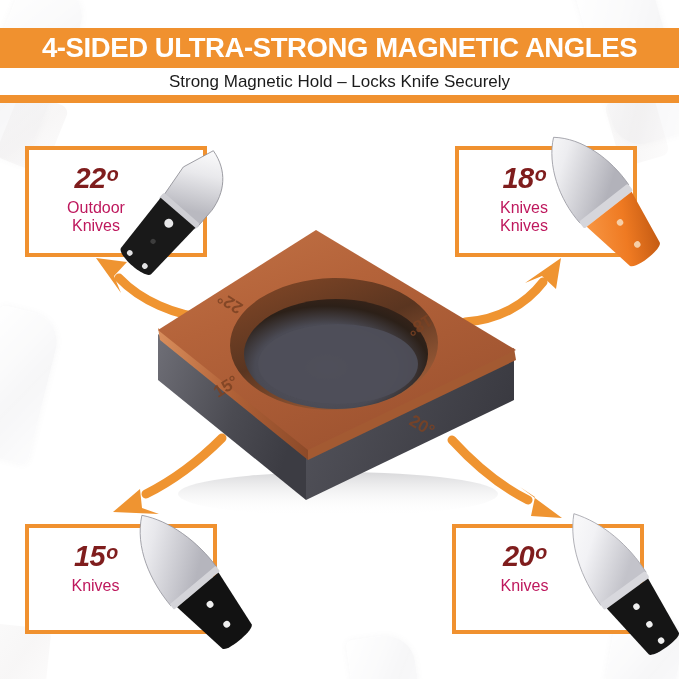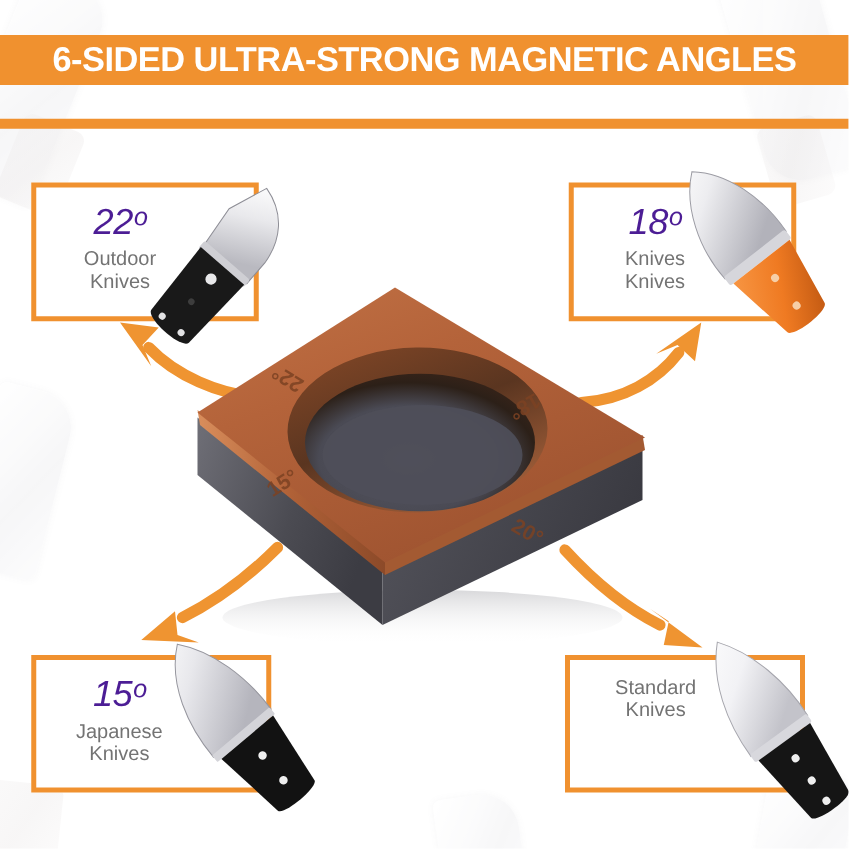--- a/index.html
+++ b/index.html
@@ -88,30 +88,30 @@
   .card-text {
     position: absolute;
     left: 8px;
     top: 14px;
     width: 118px;
     text-align: center;
     line-height: 1.0;
   }
   .card-angle {
     font-size: 29px;
-    font-weight: normal;
+    font-weight: bold;
     font-style: italic;
-    color: #4c1d95;
+    color: #7f1d1d;
     letter-spacing: -0.5px;
     display: block;
     margin-bottom: 6px;
   }
   .card-label {
     font-size: 16px;
-    color: #737373;
+    color: #be185d;
     display: block;
     line-height: 1.15;
     text-align: center;
   }
 
   #card-tl { left: 25px;  top: 146px; width: 182px; height: 111px; }
   #card-tr { left: 455px; top: 146px; width: 182px; height: 111px; padding-left: 44px; }
   #card-bl { left: 25px;  top: 524px; width: 192px; height: 110px; padding-left: 30px; }
   #card-br { left: 452px; top: 524px; width: 192px; height: 110px; }
 
@@ -141,21 +141,24 @@
 
   <div class="ghost ghost-blade" style="left:-18px; top:310px; width:64px; height:150px; transform:rotate(14deg);"></div>
 
   <div class="ghost ghost-handle" style="left:-12px; top:626px; width:60px; height:70px; transform:rotate(6deg);"></div>
 
   <div class="ghost ghost-blade" style="left:352px; top:636px; width:66px; height:96px; transform:rotate(-8deg);"></div>
 
   <div class="ghost ghost-blade" style="left:608px; top:612px; width:70px; height:110px; transform:rotate(10deg);"></div>
 
   <div class="header-banner">
-    <div class="header-title">6-SIDED ULTRA-STRONG MAGNETIC ANGLES</div>
+    <div class="header-title">4-SIDED ULTRA-STRONG MAGNETIC ANGLES</div>
+  </div>
+  <div class="header-sub-wrap">
+    <div class="header-subtitle">Strong Magnetic Hold – Locks Knife Securely</div>
   </div>
   <div class="header-rule"></div>
 
   <svg id="arrows" viewBox="0 0 679 679">
     <defs></defs>
 
     <g>
       <path d="M209 318 C 175 316, 140 300, 119 278" stroke="#ef9431" stroke-width="9" fill="none" stroke-linecap="round"></path>
       <path d="M96 258 L 127 262 L 114 276 L 121 293 Z" fill="#ef9431"></path>
     </g>
@@ -288,21 +291,20 @@
       <rect x="50" y="86" width="62" height="9" rx="2" fill="#d6d6db"></rect>
       <path d="M 53 95 L 110 95 L 101 152 C 100 159, 64 159, 63 152 Z" fill="url(#handleOrange)"></path>
       <circle cx="82" cy="112" r="3.2" fill="#f6cfa8"></circle>
       <circle cx="82" cy="140" r="3.2" fill="#f6cfa8"></circle>
     </g>
   </svg>
 
   <div class="card" id="card-bl">
     <div class="card-text">
       <span class="card-angle">15ᵒ</span>
-      <span class="card-label">Japanese</span>
       <span class="card-label">Knives</span>
     </div>
   </div>
   <svg class="knife" style="left:110px; top:498px; width:160px; height:168px;" viewBox="0 0 160 168">
     <defs>
       <linearGradient id="bladeC" x1="0" y1="0" x2="0.5" y2="1">
         <stop offset="0%" stop-color="#ffffff"></stop>
         <stop offset="42%" stop-color="#e8e8ec"></stop>
         <stop offset="100%" stop-color="#b5b5bd"></stop>
       </linearGradient>
@@ -311,21 +313,21 @@
       <path d="M 86 2 C 104 24, 112 58, 110 90 L 50 90 C 50 58, 60 22, 86 2 Z" fill="url(#bladeC)" stroke="#96969e" stroke-width="0.8"></path>
       <rect x="50" y="88" width="60" height="7" rx="1" fill="#d4d4d9"></rect>
       <path d="M 54 95 L 108 95 L 100 156 C 99 162, 64 162, 62 156 Z" fill="#121212"></path>
       <circle cx="81" cy="114" r="3.4" fill="#efefef"></circle>
       <circle cx="81" cy="140" r="3.4" fill="#efefef"></circle>
     </g>
   </svg>
 
   <div class="card" id="card-br">
     <div class="card-text">
-      <span class="card-label">Standard</span>
+      <span class="card-angle">20ᵒ</span>
       <span class="card-label">Knives</span>
     </div>
   </div>
   <svg class="knife" style="left:540px; top:498px; width:160px; height:172px;" viewBox="0 0 160 172">
     <defs>
       <linearGradient id="bladeD" x1="0" y1="0" x2="0.45" y2="1">
         <stop offset="0%" stop-color="#ffffff"></stop>
         <stop offset="50%" stop-color="#f2f2f5"></stop>
         <stop offset="100%" stop-color="#c3c3ca"></stop>
       </linearGradient>

